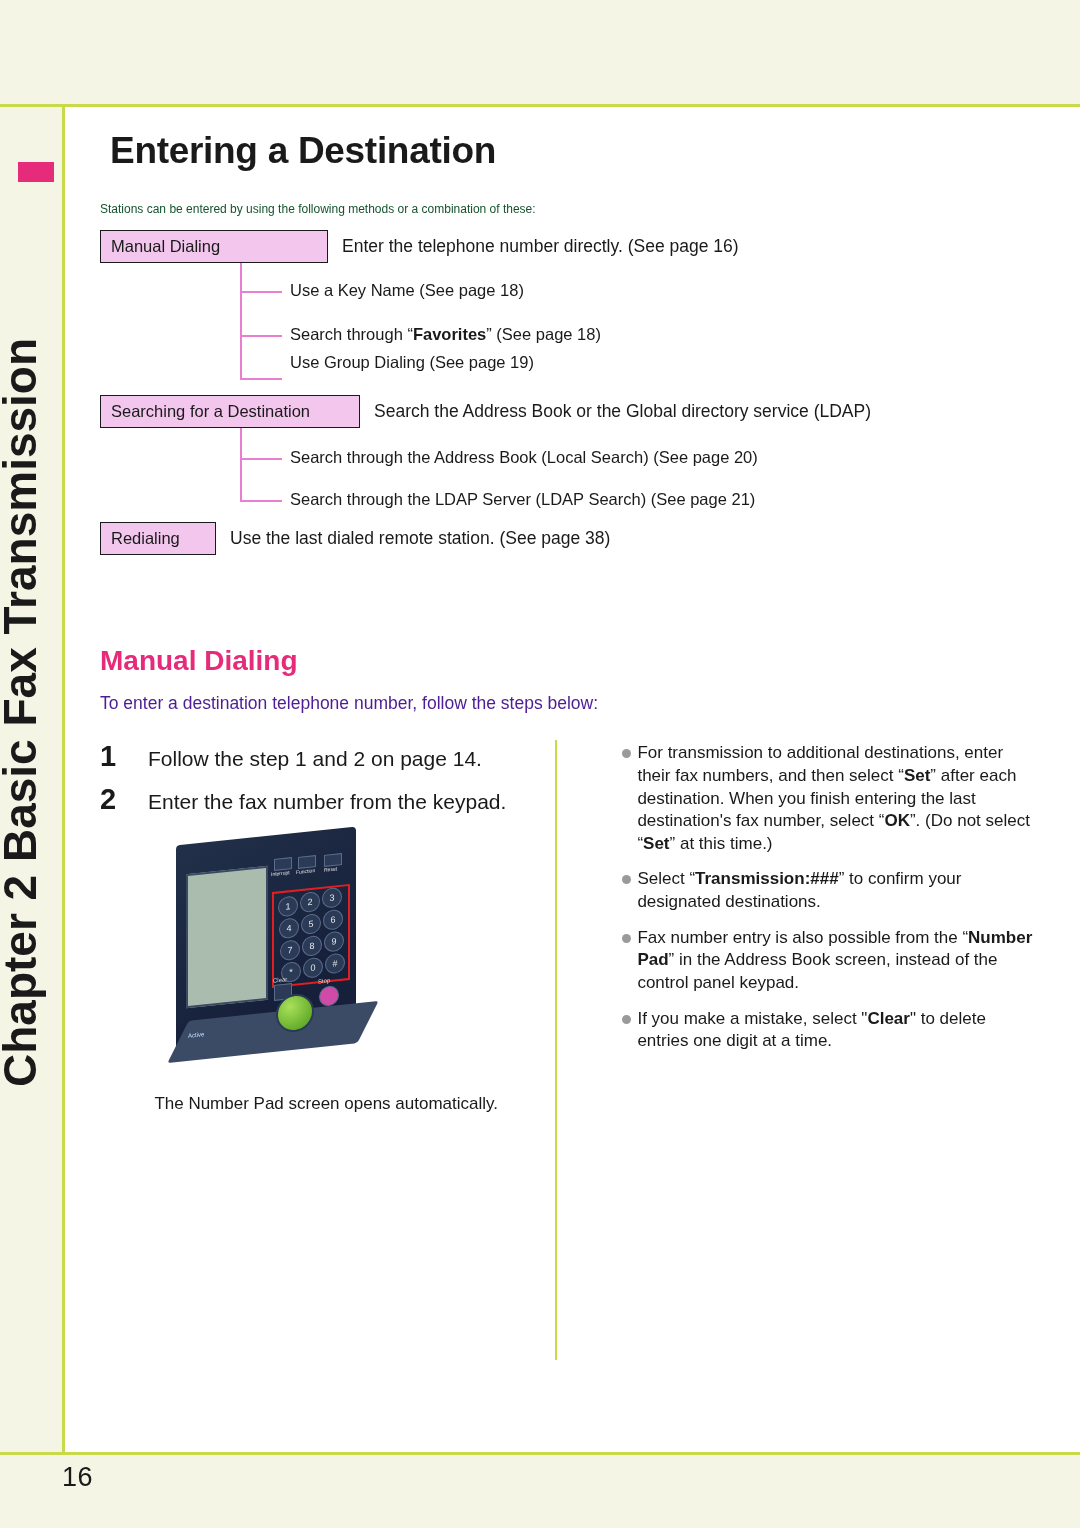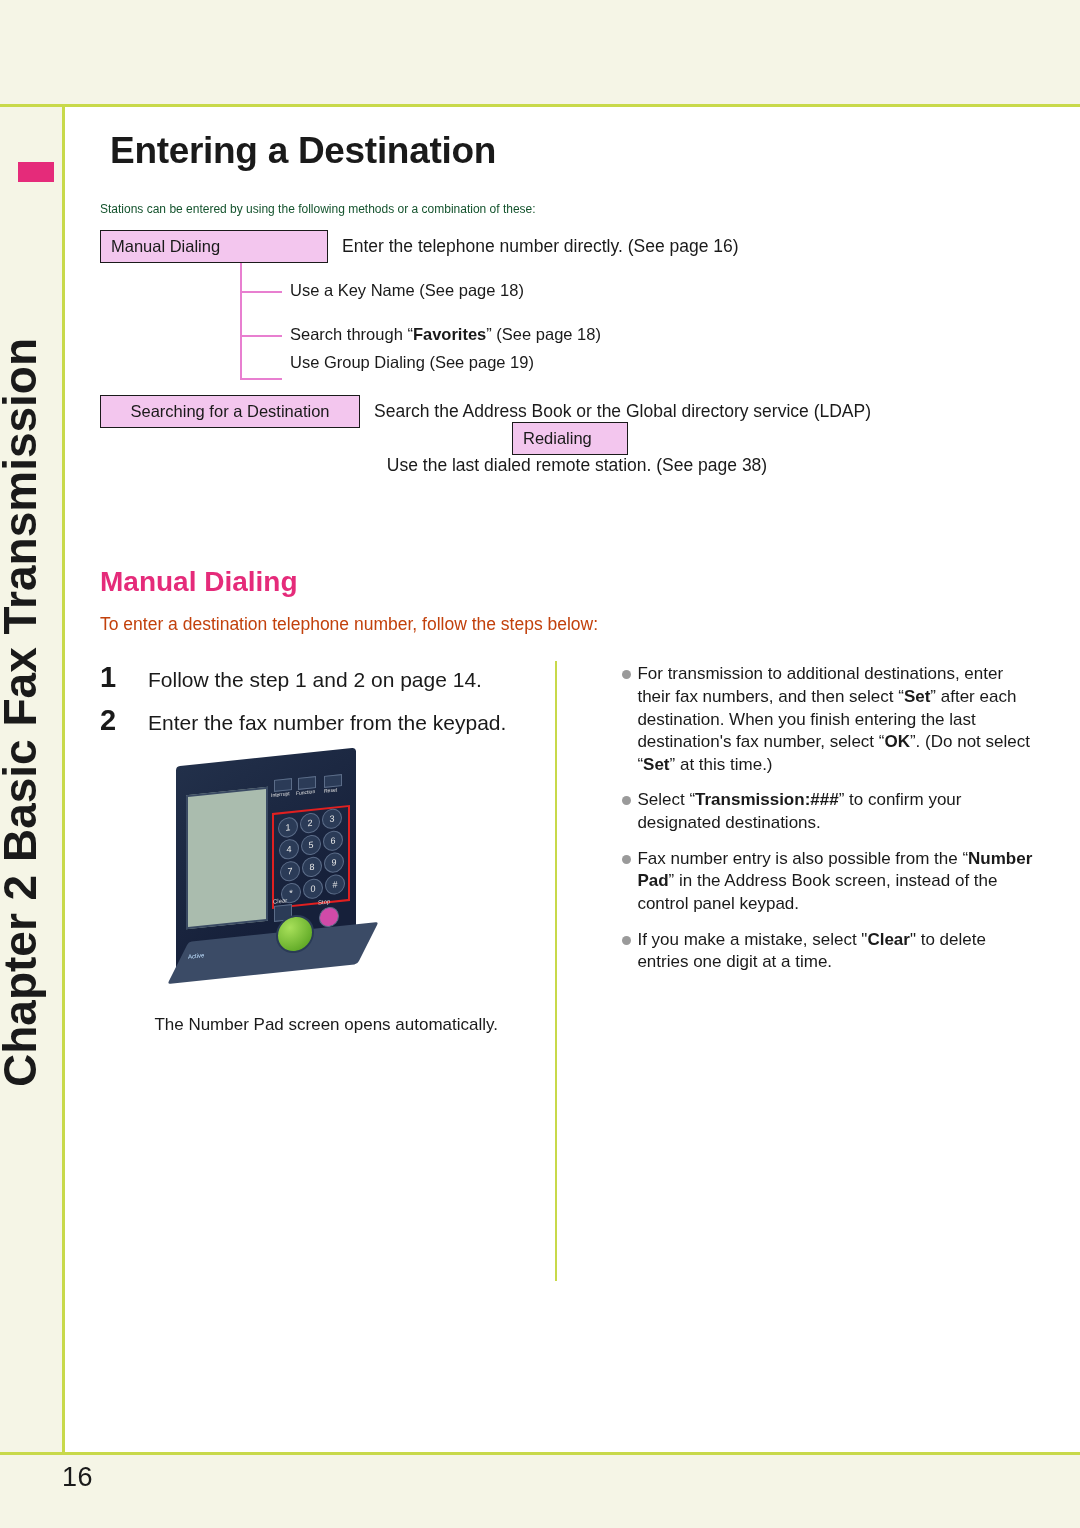--- a/index.html
+++ b/index.html
@@ -102,21 +102,21 @@
   .mbox {
     border: 1px solid #1a1a1a;
     background: #f3c6ee;
     font-size: 16.5px;
     color: #1a1a1a;
     padding: 6px 10px 7px 10px;
     box-sizing: border-box;
     line-height: 1.1;
   }
   .mbox.w1 { width: 228px; }
-  .mbox.w2 { width: 260px; text-align: center; }
+  .mbox.w2 { width: 260px; }
   .mbox.w3 { width: 116px; }
   .rtext {
     font-size: 17.5px;
     color: #1a1a1a;
     margin-left: 14px;
   }
   .subitem {
     font-size: 16.5px;
     color: #1a1a1a;
     margin-left: 190px;
@@ -137,21 +137,21 @@
 
   
   h2.section {
     font-size: 28px;
     font-weight: bold;
     color: #e52b7a;
     margin: 0 0 16px 0;
   }
   p.sub {
     font-size: 17.5px;
-    color: #c2410c;
+    color: #4c1d95;
     margin: 0 0 26px 0;
   }
 
   
   .cols {
     position: relative;
     display: flex;
     margin-top: 16px;
   }
   .col-left {
@@ -343,22 +343,30 @@
       <div class="subitem" style="position:absolute; left:0; top:18px;">Use a Key Name (See page 18)</div>
       <div class="subitem" style="position:absolute; left:0; top:62px;"><span>Search through “</span><b>Favorites</b><span>” (See page 18)</span></div>
       <div class="subitem" style="position:absolute; left:0; top:90px;">Use Group Dialing (See page 19)</div>
     </div>
 
     <div class="row" style="margin-top:-8px;">
       <div class="mbox w2">Searching for a Destination</div>
       <div class="rtext">Search the Address Book or the Global directory service (LDAP)</div>
     </div>
 
-
-    <div class="row" style="margin-top:-6px;flex-direction:column;">
+    <div style="position:relative; height:100px;">
+      <div class="vline" style="left:140px; top:0px; height:72px;"></div>
+      <div class="hline" style="left:140px; top:30px; width:42px;"></div>
+      <div class="hline" style="left:140px; top:72px; width:42px;"></div>
+
+      <div class="subitem" style="position:absolute; left:0; top:20px;">Search through the Address Book (Local Search) (See page 20)</div>
+      <div class="subitem" style="position:absolute; left:0; top:62px;">Search through the LDAP Server (LDAP Search) (See page 21)</div>
+    </div>
+
+    <div class="row" style="margin-top:-6px;">
       <div class="mbox w3">Redialing</div>
       <div class="rtext">Use the last dialed remote station. (See page 38)</div>
     </div>
   </div>
 
   <div style="margin-top:90px;">
     <h2 class="section">Manual Dialing</h2>
     <p class="sub">To enter a destination telephone number, follow the steps below:</p>
 
     <div class="cols">

